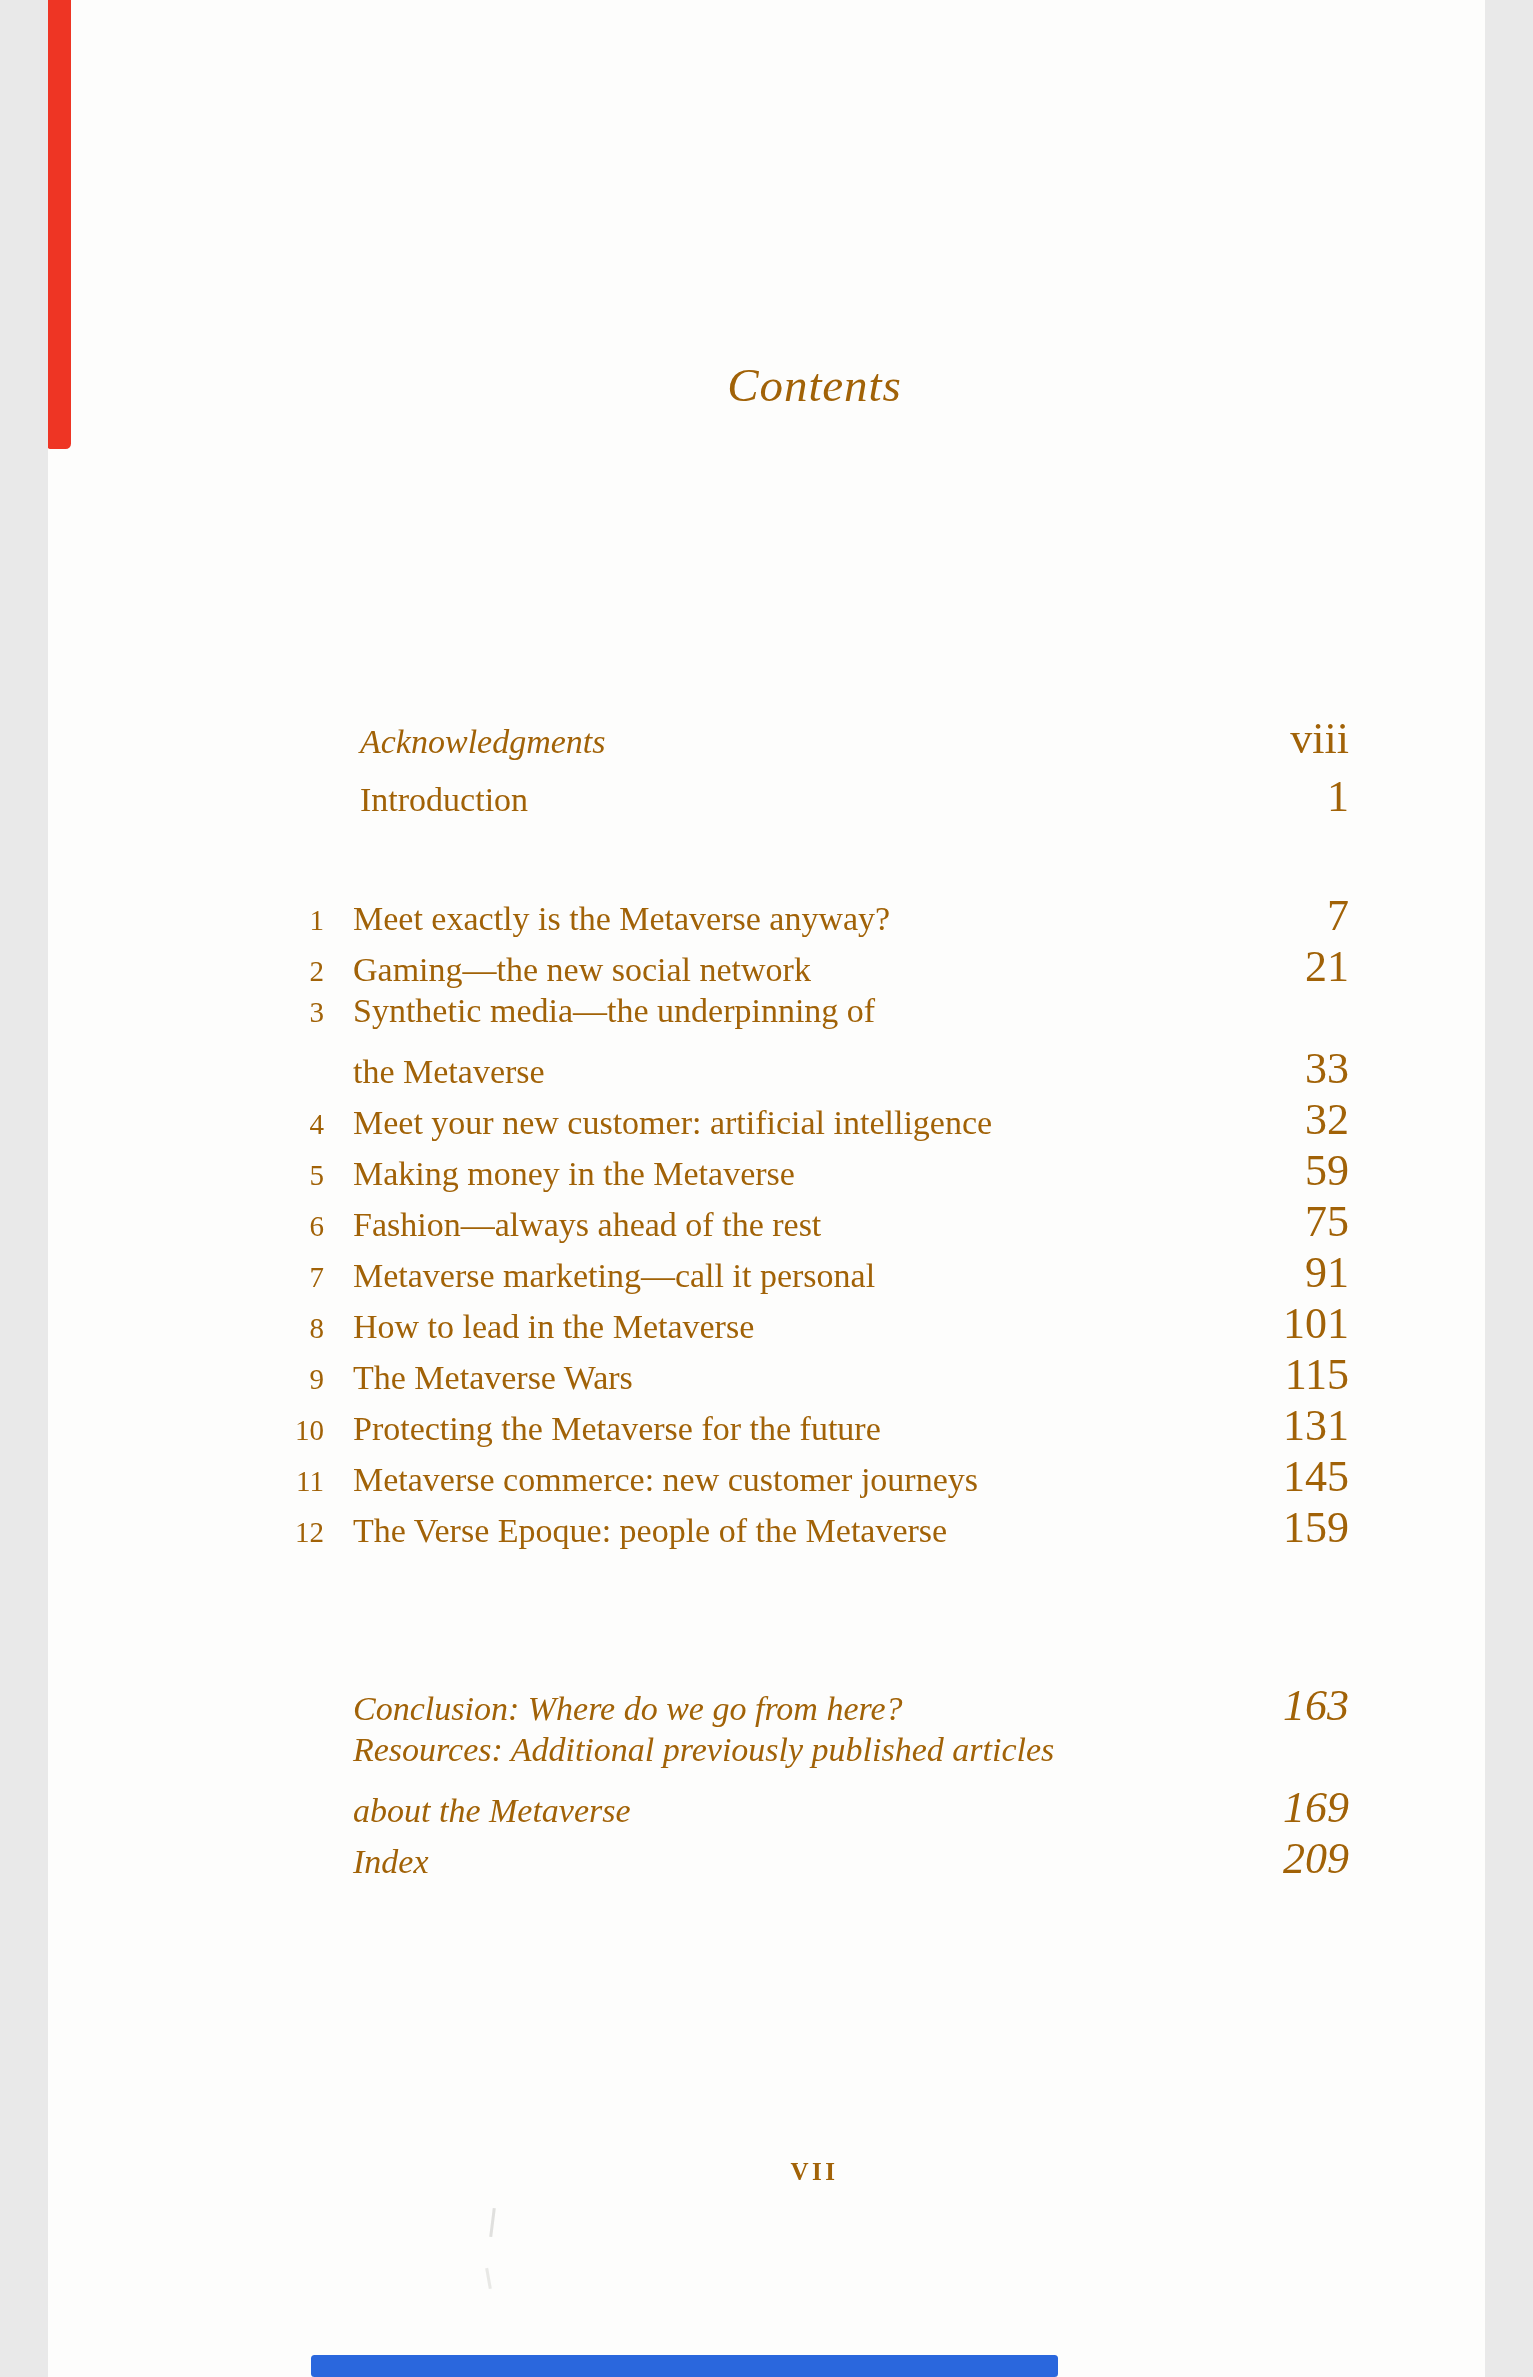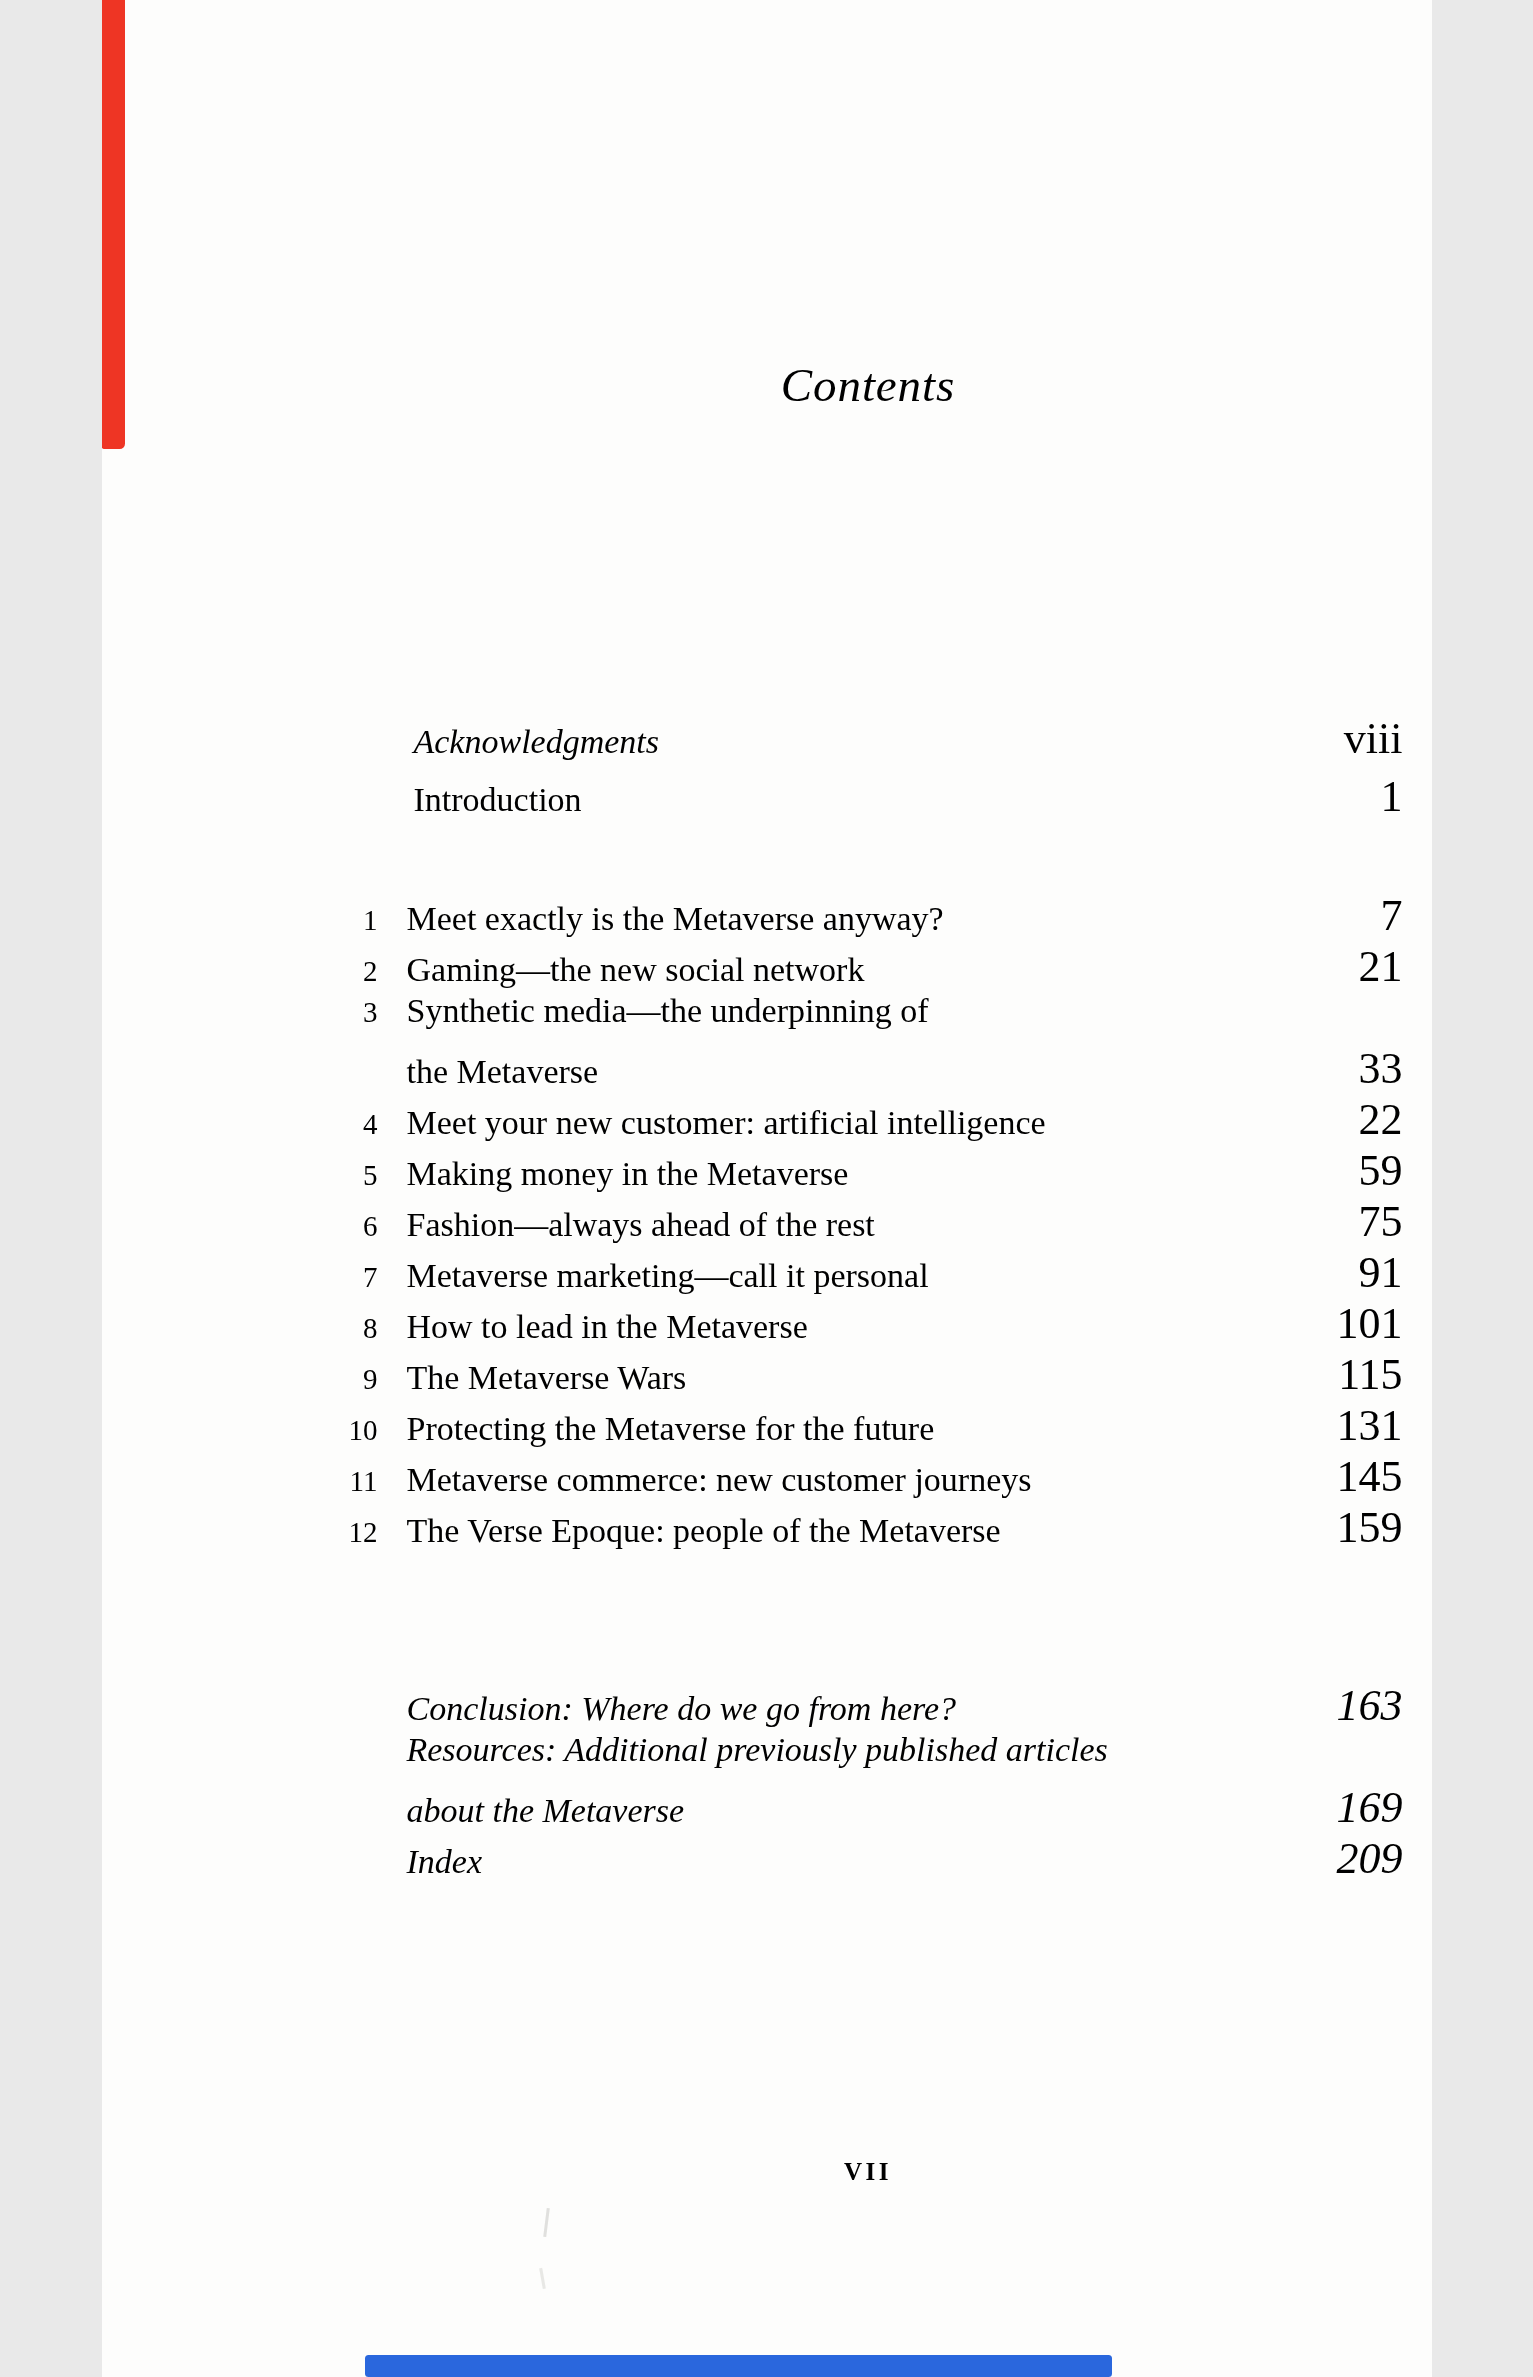--- a/index.html
+++ b/index.html
@@ -1,22 +1,22 @@
 <!DOCTYPE html>
 <html style="font-size:14px"><head>
 <meta charset="utf-8">
 <style>
   html,body { margin:0; padding:0; background:#e9e9e9; }
   .page {
     position:relative;
-    width:1330px; height:2377px;
+    width:1437px; height:2377px;
     margin:0 auto;
     background:#fdfdfc;
     font-family:"Liberation Serif", serif;
-    color:#000000;
+    color:#a16207;
     overflow:hidden;
   }
   
   .stripe-left {
     position:absolute; left:0; top:0;
     width:23px; height:449px;
     border-radius:0 0 5.3px 1.8px;
   }
   .stripe-bottom {
     position:absolute; left:263px; top:2355px;
@@ -99,21 +99,21 @@
       <span class="t">Synthetic media—the underpinning of</span>
     </div>
     <div class="row">
       <span class="num"></span>
       <span class="t">the Metaverse</span>
       <span class="pg">33</span>
     </div>
     <div class="row">
       <span class="num">4</span>
       <span class="t">Meet your new customer: artificial intelligence</span>
-      <span class="pg">22</span>
+      <span class="pg">32</span>
     </div>
     <div class="row">
       <span class="num">5</span>
       <span class="t">Making money in the Metaverse</span>
       <span class="pg">59</span>
     </div>
     <div class="row">
       <span class="num">6</span>
       <span class="t">Fashion—always ahead of the rest</span>
       <span class="pg">75</span>

